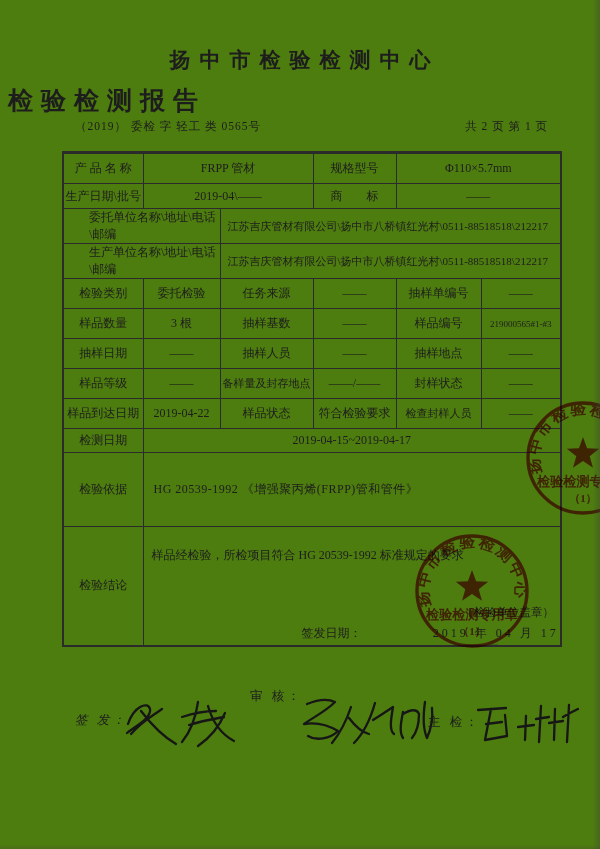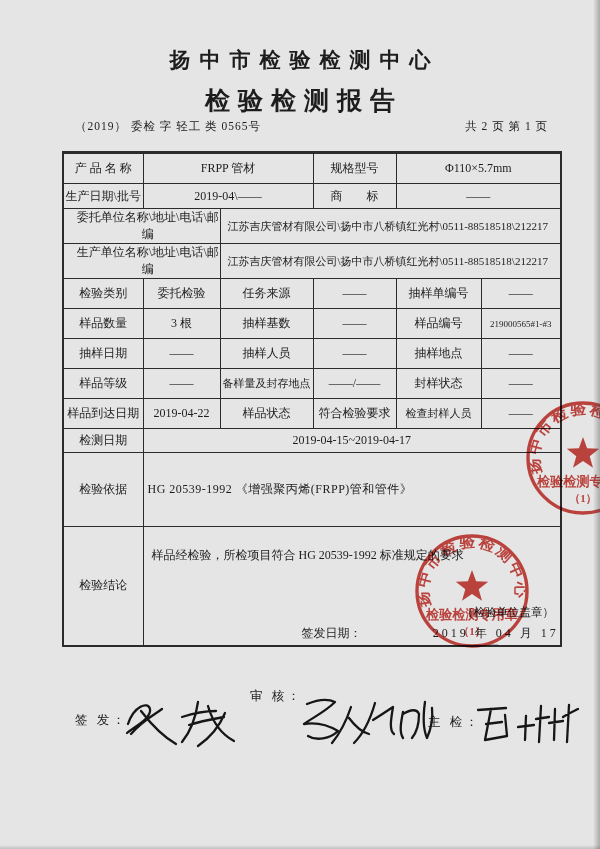--- a/index.html
+++ b/index.html
@@ -1,54 +1,54 @@
 <!DOCTYPE html>
 <html style="--stamp-color: #c9302a;"><head>
 <meta charset="utf-8">
 <style>
   :root { --stamp-color:#c9302a; --ink:#1d1d1d; --line:#2b2b2b; }
   * { margin:0; padding:0; box-sizing:border-box; }
   body { background:#888; font-family:"Liberation Serif","DejaVu Serif",serif; }
   .page {
     position:relative; width:600px; height:849px; margin:0 auto;
-    background:#e5e5e5; overflow:hidden; color:var(--ink);
+    background:#4d7c0f; overflow:hidden; color:var(--ink);
   }
   .org-name {
     position:absolute; top:46px; left:0; width:100%;
     text-align:center; font-size:21px; font-weight:bold;
     letter-spacing:9px; padding-left:9px;
   }
   .report-title {
     position:absolute; top:84px; left:0; width:100%;
-    text-align:center; font-size:25px; font-weight:bold;
+    text-align:left; font-size:25px; font-weight:bold;
     letter-spacing:8px; padding-left:8px;
   }
   .docline {
     position:absolute; top:119px; left:75px; right:52px;
     display:flex; justify-content:space-between;
     font-size:11.5px; letter-spacing:1px;align-items:center;
   }
   .tbl-wrap { position:absolute; left:62px; top:151px; width:498px; }
   table {
     width:498px; table-layout:fixed; border-collapse:collapse;
     border:2px solid var(--line); border-top-width:3px;
     font-size:12px;
   }
   td { border:1px solid var(--line); text-align:center; vertical-align:middle; overflow:hidden; }
   .h31{height:31px}.h25{height:25px}.h32{height:32px}.h30{height:30px}
   .h24{height:24px}.h74{height:74px}.h119{height:119px}.h46{height:46px}
-  .left { text-align:center; padding-left:12px; }
+  .left { text-align:left; padding-left:25px; }
   .addr-val { text-align:left; padding-left:7px; font-size:11px; letter-spacing:0; }
   .small-val { font-size:9px; }
   .concl-cell { position:relative; vertical-align:top; }
   .concl-text { position:absolute; top:20px; left:8px; font-size:12px; }
   .seal-hint { position:absolute; top:78px; right:6px; font-size:11.5px; }
   .issue-label { position:absolute; top:98px; left:158px; font-size:12px; }
   .issue-date { position:absolute; top:98px; left:288px; font-size:12px; letter-spacing:3px; }
-  .basis-val { text-align:left; padding-left:4px; letter-spacing:0.5px; }
+  .basis-val { text-align:left; padding-left:10px; letter-spacing:0.5px; }
   
   .sig-label { position:absolute; font-size:12.5px; letter-spacing:3px; }
   .sig-svg { position:absolute; }
   .sig-svg path { fill:none; stroke:#161616; stroke-width:2.3; stroke-linecap:round; stroke-linejoin:round; }
   
   .stamp { position:absolute; opacity:0.88; mix-blend-mode:multiply; }
   .stamp circle { fill:none; stroke:var(--stamp-color); stroke-width:3.4; }
   .stamp .arc-t { fill:var(--stamp-color); font-weight:bold; font-size:14px; letter-spacing:2px; }
   .stamp .mid-t { fill:var(--stamp-color); font-weight:bold; font-size:13.5px; }
   .stamp .num-t { fill:var(--stamp-color); font-weight:bold; font-size:11px; }
@@ -160,21 +160,21 @@
           <div class="concl-text">样品经检验，所检项目符合 HG 20539-1992 标准规定的要求</div>
           <div class="seal-hint">（检验单位盖章）</div>
           <div class="issue-label">签发日期：</div>
           <div class="issue-date">2019 年 04 月 17 日</div>
         </td>
       </tr>
     </tbody>
       </table>
   </div>
 
-  <span class="sig-label" style="left:75px; top:712px;">签 发：</span>
+  <span class="sig-label" style="left:75px; top:712px;font-style:italic;">签 发：</span>
   <svg class="sig-svg" style="left:116px; top:690px;" width="126" height="60" viewBox="0 0 126 60">
     <path d="M12,34 C18,16 32,11 34,19 C36,28 18,37 11,43 M15,44 C27,30 38,25 46,19 M25,21 C35,34 46,46 60,54"></path>
     <path d="M66,27 C78,23 90,21 100,21 M82,12 C80,26 75,41 66,52 M73,35 C85,31 97,29 108,27 M92,16 C96,30 103,43 118,51 M109,23 C104,35 95,47 82,56"></path>
   </svg>
   <span class="sig-label" style="left:250px; top:688px;">审 核：</span>
   <svg class="sig-svg" style="left:293px; top:688px;" width="142" height="62" viewBox="0 0 142 62">
     <path d="M14,16 C26,11 36,11 42,14 C32,24 19,30 11,36 C23,34 35,37 45,43 C37,51 23,53 15,48"></path>
     <path d="M58,19 C54,31 48,44 39,55 M56,30 C62,38 68,44 76,46 M82,15 C78,29 72,44 61,55 M80,32 C88,27 94,23 100,19 C98,31 96,42 101,46"></path>
     <path d="M110,24 C108,34 106,44 110,50 M110,26 C118,21 124,21 126,26 C126,35 124,44 119,50 M132,14 C130,28 130,41 134,50 C138,41 140,30 139,20"></path>
   </svg>

